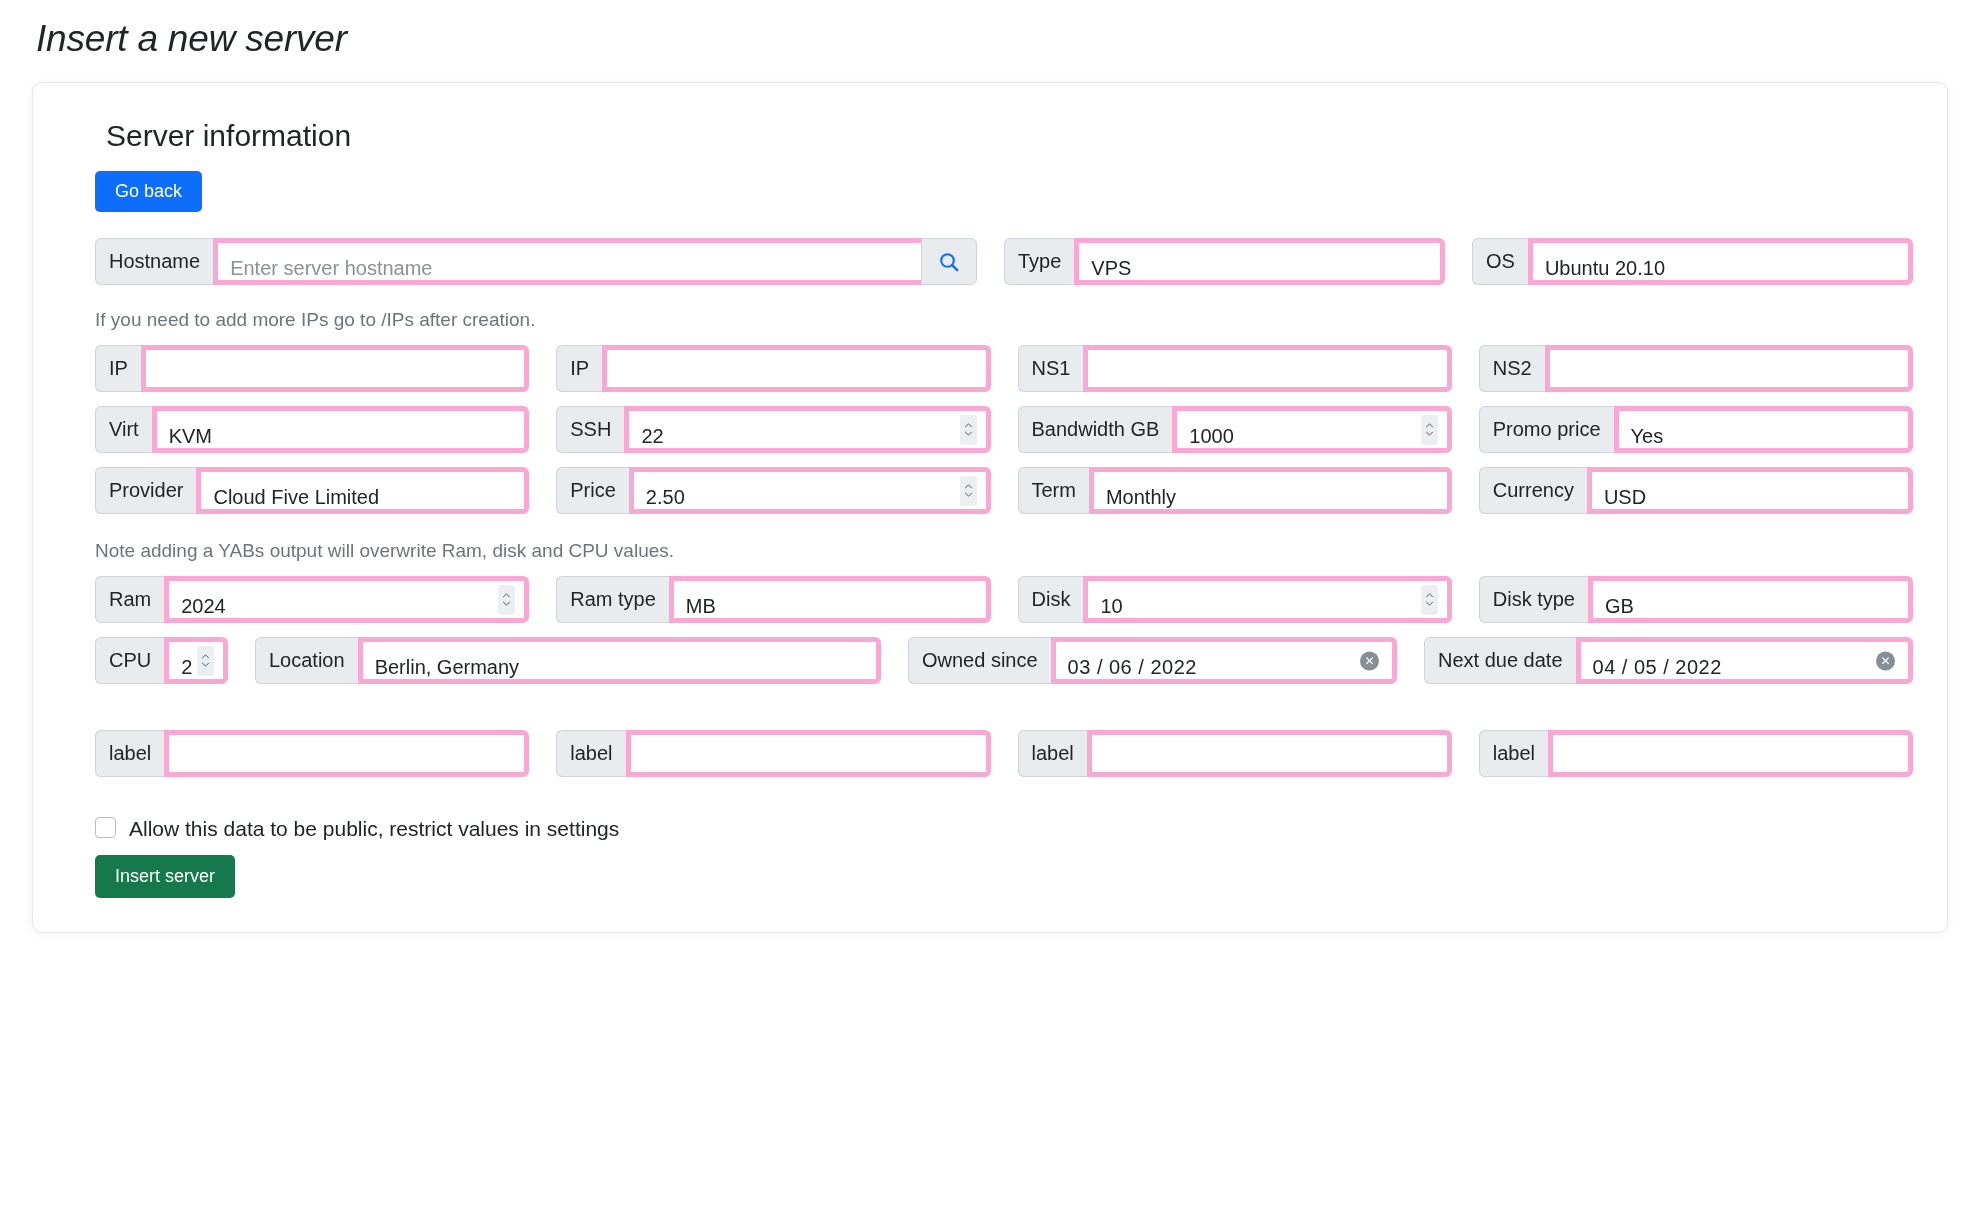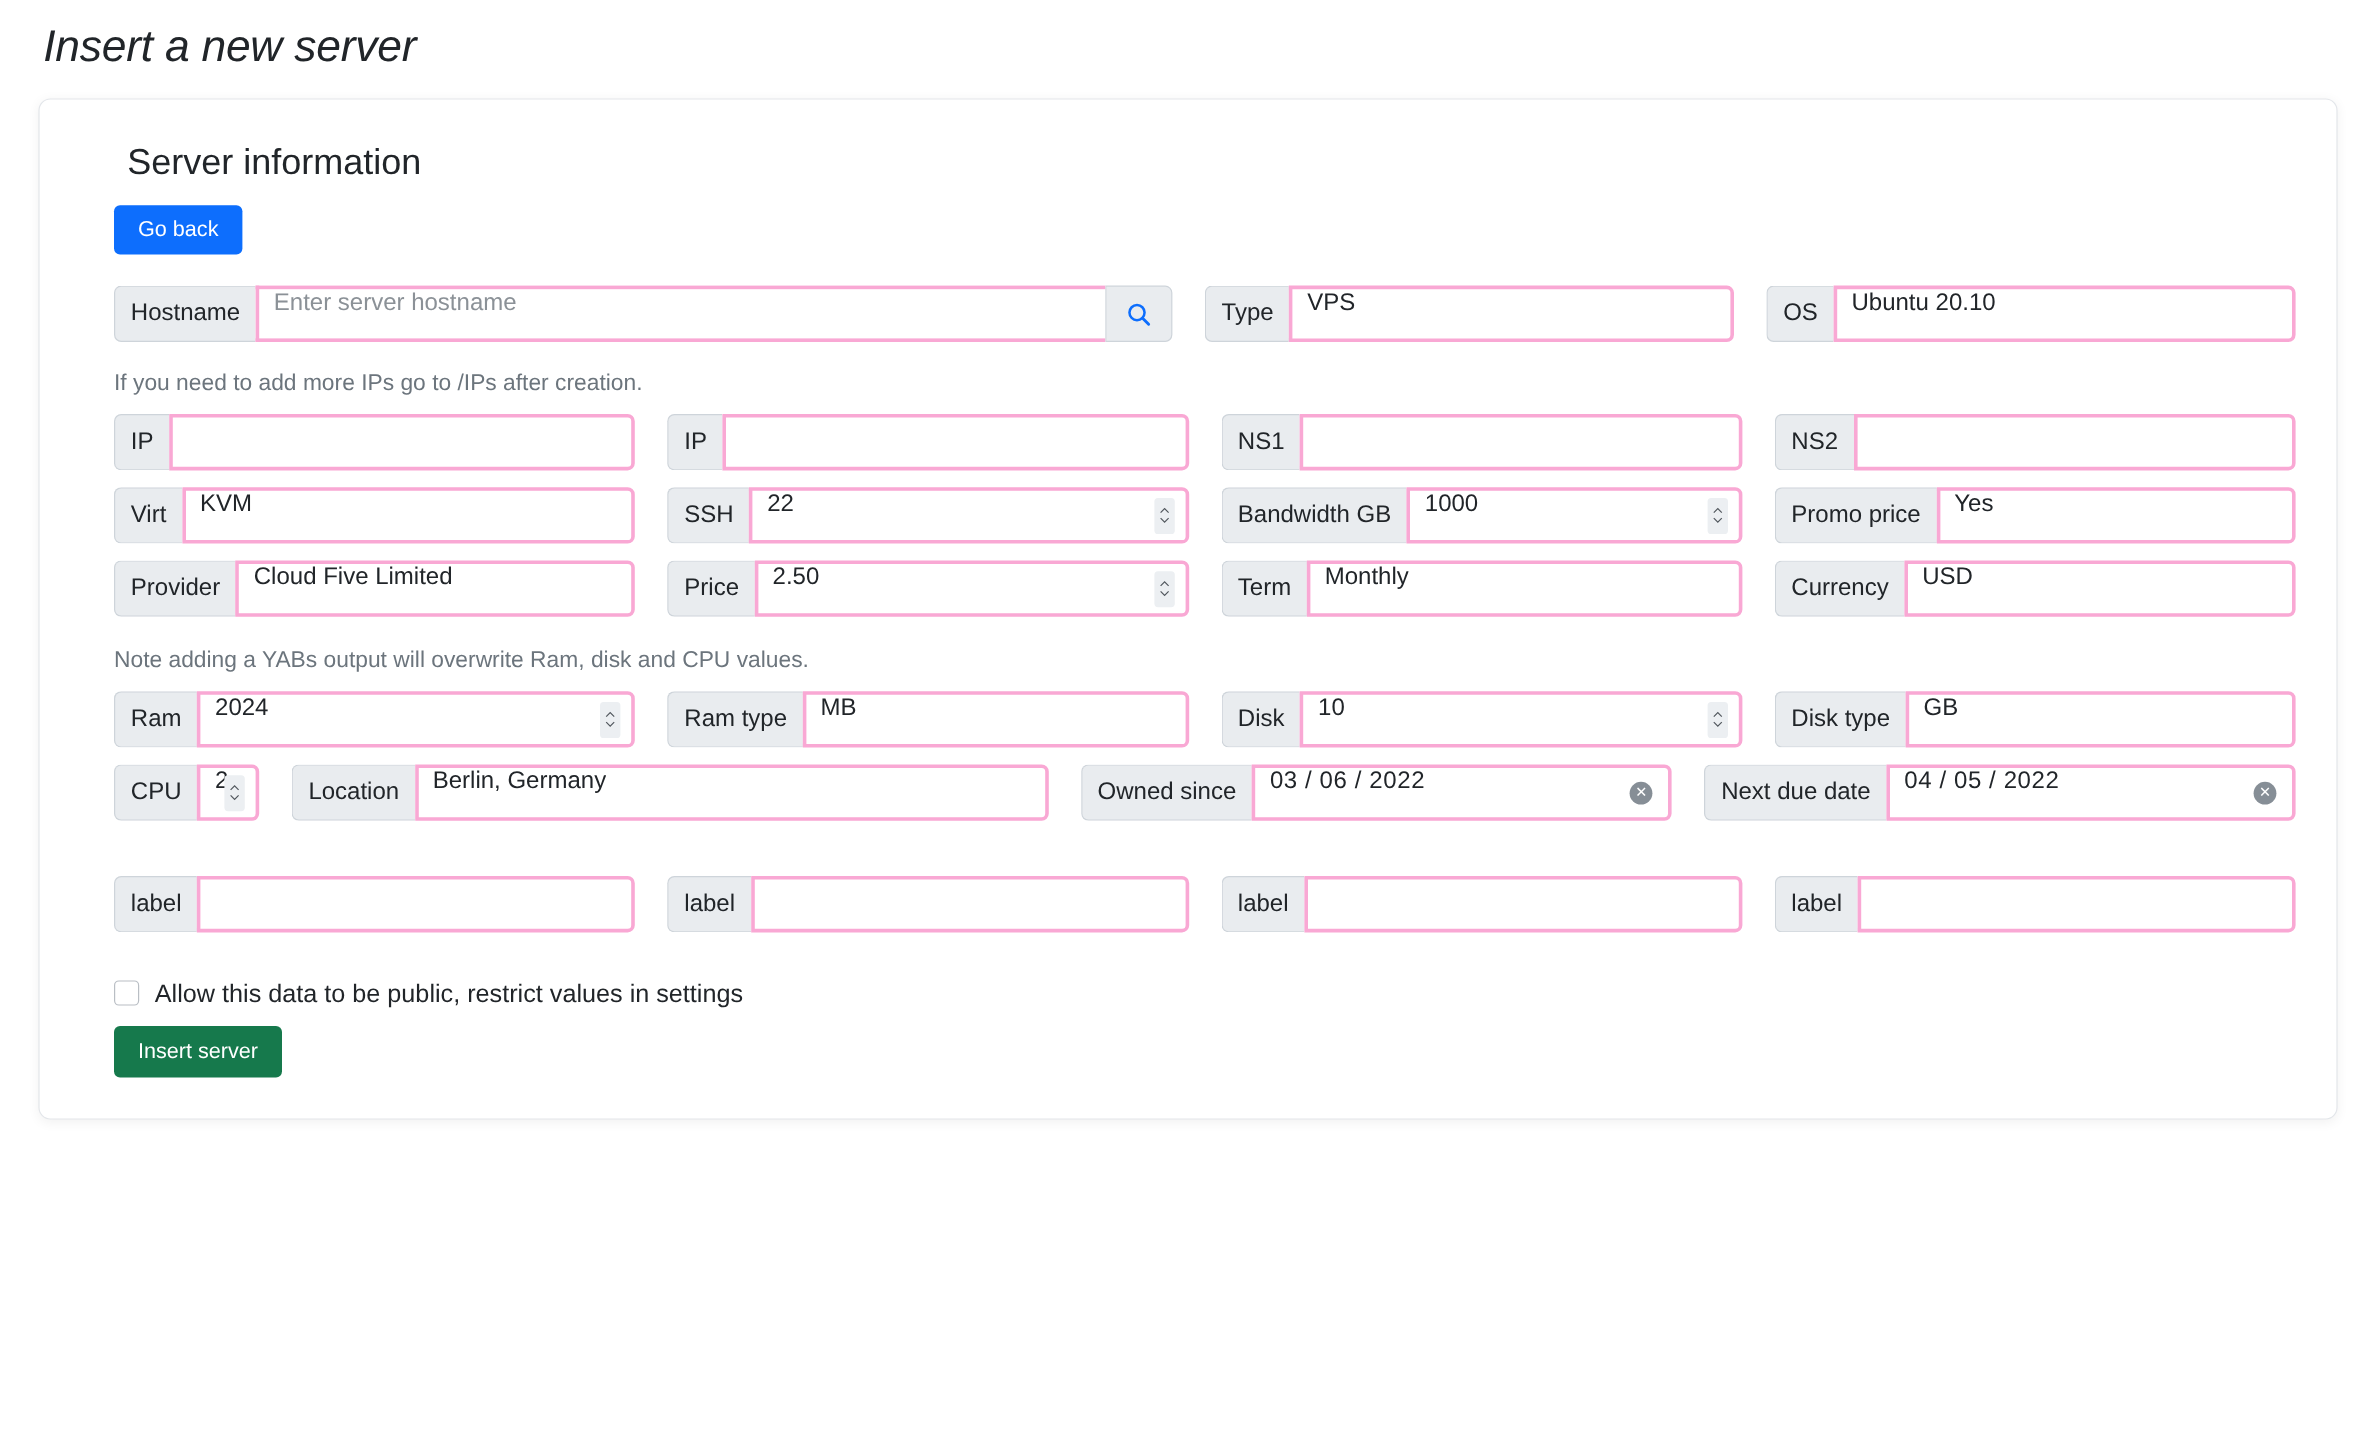--- a/index.html
+++ b/index.html
@@ -100,23 +100,23 @@
     padding: 0 13px;
     font-size: 20px;
     color: #212529;
     white-space: nowrap;
     flex: 0 0 auto;
   }
   .ig-field {
     flex: 1 1 auto;
     min-width: 0;
     display: flex;
-    align-items: flex-start;
+    align-items: flex-end;
     background: #ffffff;
-    border: 3px solid #f9a8d4;
+    border: 5px solid #f9a8d4;
     border-radius: 0 6px 6px 0;
     padding: 0 12px;
     font-size: 20px;
     color: #212529;
     position: relative;
     overflow: hidden;
   }
   .ig-field.with-btn { border-radius: 0; border-right: none; }
   .val { white-space: nowrap; overflow: hidden; text-overflow: ellipsis; }
   .placeholder { color: #8b9197; }
@@ -169,21 +169,21 @@
     font-size: 12px;
     line-height: 19px;
     text-align: center;
     cursor: pointer;
     font-family: "Liberation Sans", sans-serif;
   }
 
   .date-val { letter-spacing: 0.5px; }
 
   
-  .cell.narrow { flex: 0 0 auto; width: 148px; padding-right: 27px; }
+  .cell.narrow { flex: 0 0 auto; width: 160px; padding-right: 27px; }
 
   
   .check-row {
     display: flex;
     margin: 40px 0 0 32px;
     gap: 13px;
   }
   .cbox {
     width: 21px; height: 21px;
     border: 1px solid #b9bec4;

